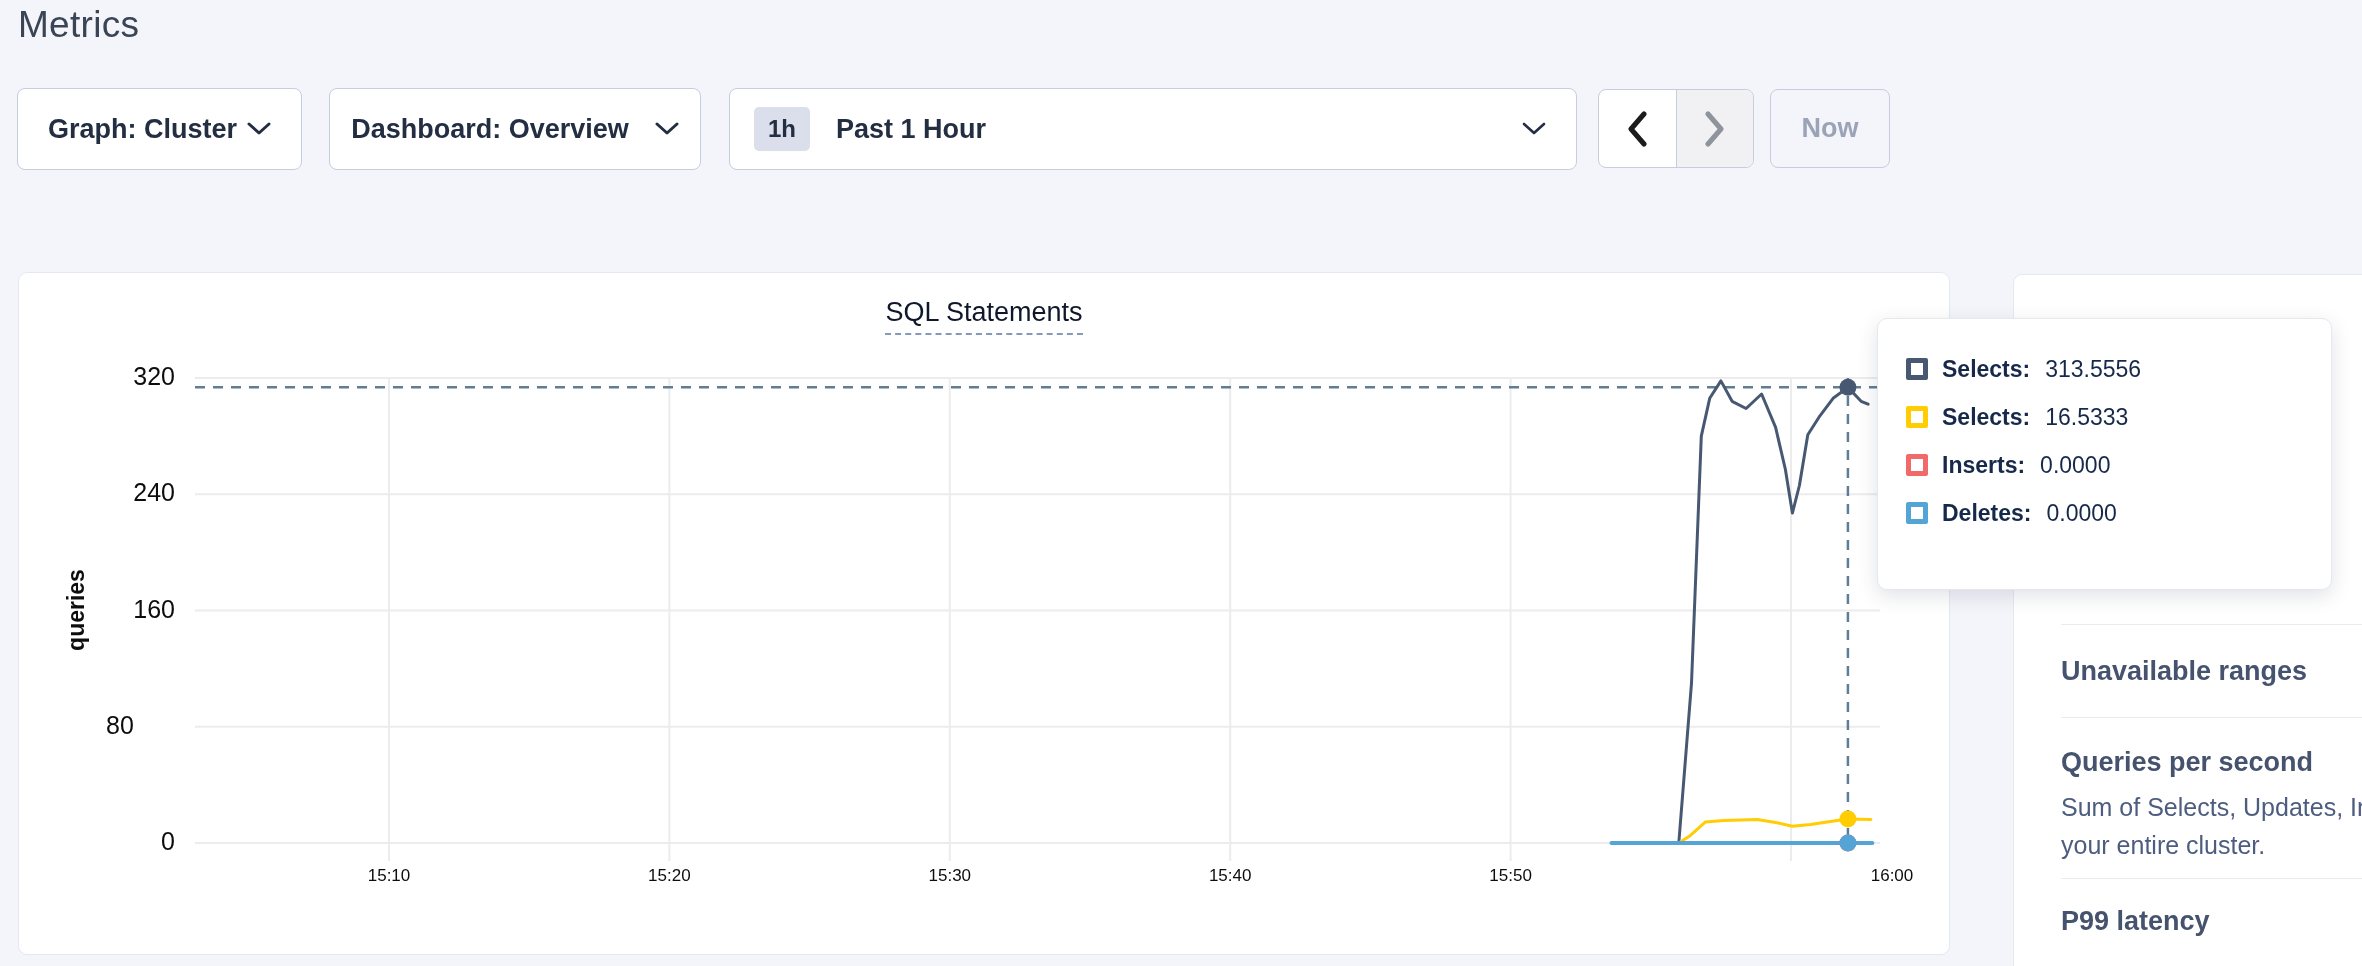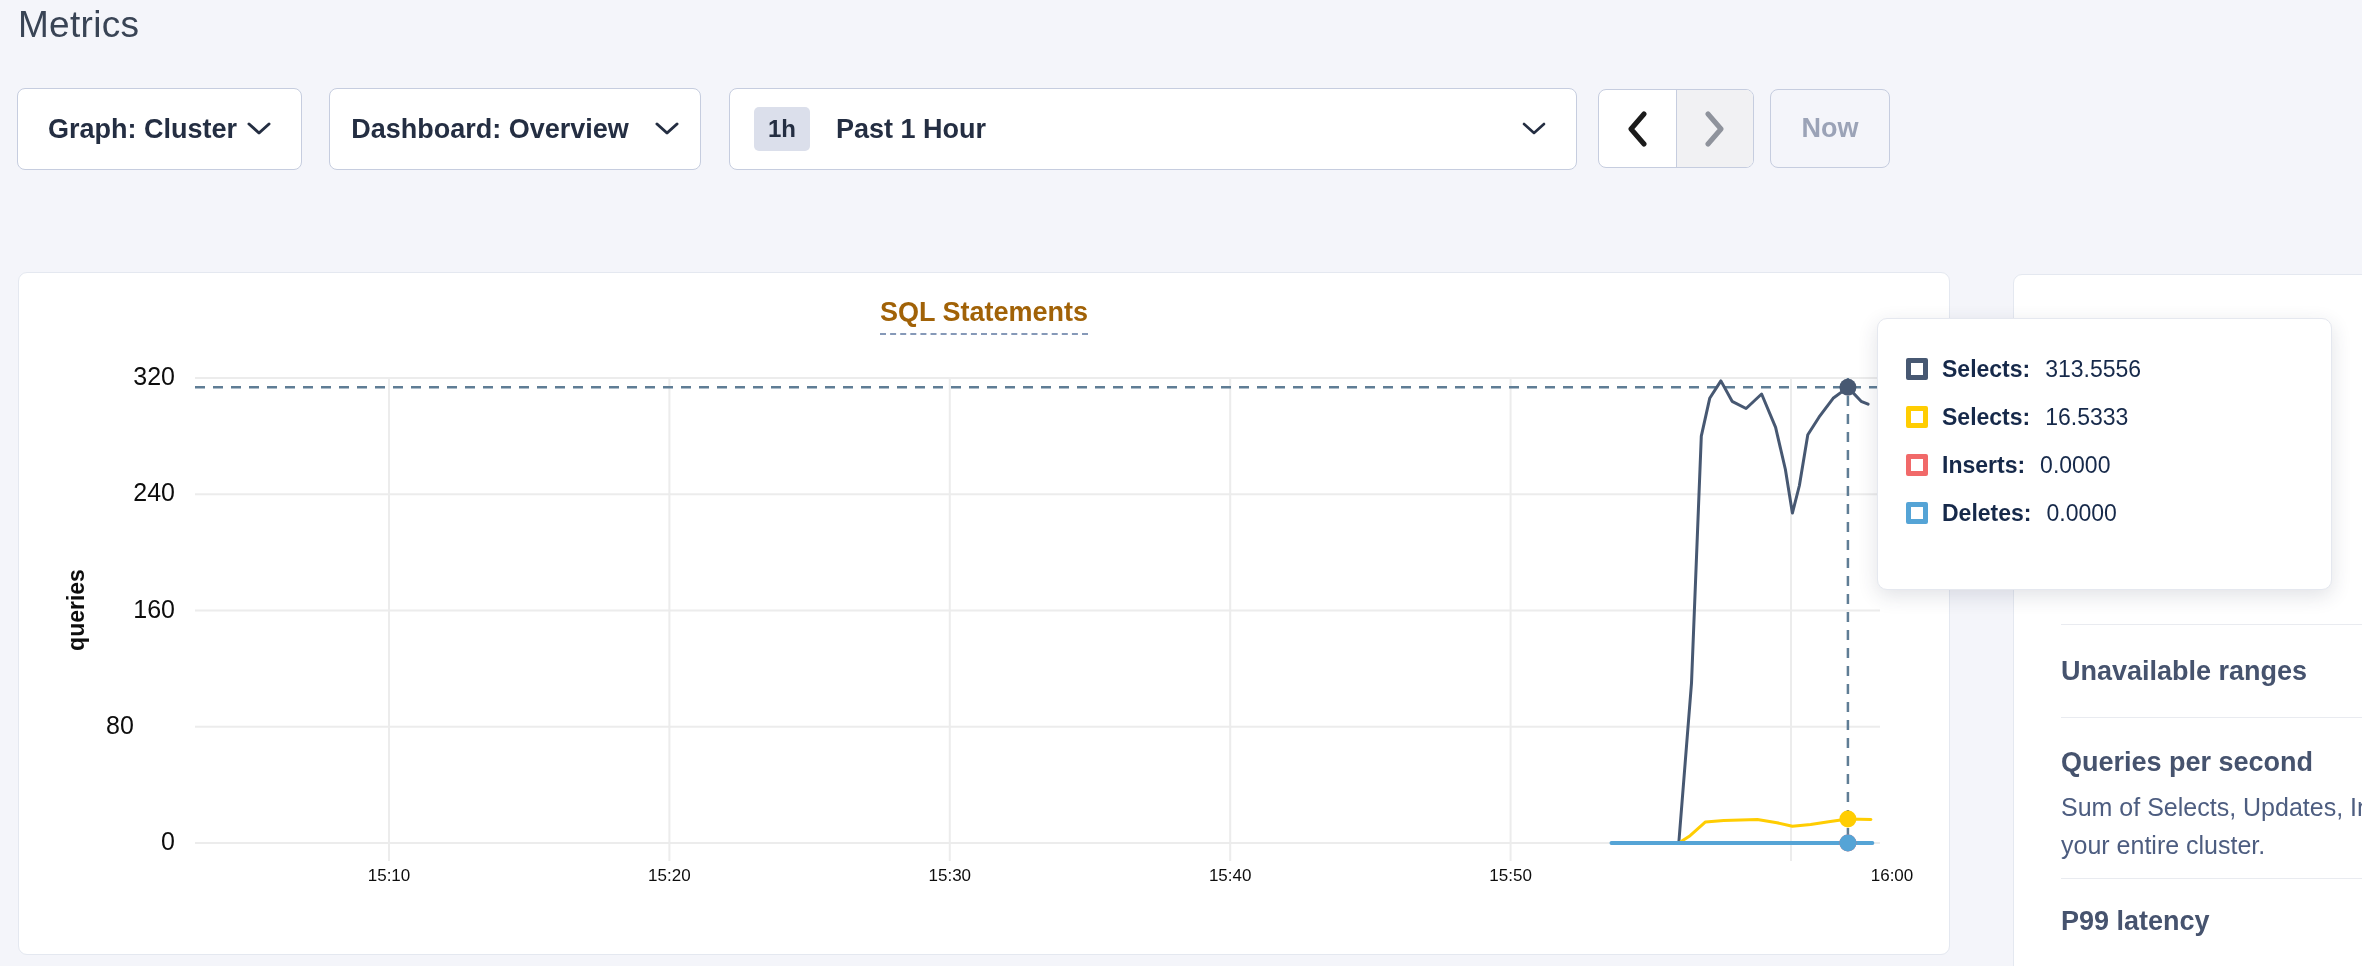--- a/index.html
+++ b/index.html
@@ -53,21 +53,21 @@
   }
   .side-card {
     position:absolute; left:2013px; top:274px; width:470px; height:726px;
     background:#fff; border:1.5px solid #e4e8f0; border-radius:9px; z-index:1;
   }
   .chart-title-wrap {
     position:absolute; left:18px; top:297px; width:1932px;
     text-align:center; z-index:2;
   }
   .chart-title {
-    display:inline-block; font-size:27px; font-weight:700; color:#a16207;
+    display:inline-block; font-size:27px; font-weight:400; color:#0f172a;
     border-bottom:2px dashed #8699b8; padding-bottom:5px; cursor:default;
   }
   
   #chart-svg { position:absolute; left:0; top:0; z-index:2; pointer-events:none; }
   #tick-labels { position:absolute; left:0; top:0; width:2362px; height:966px; z-index:2; pointer-events:none; }
   .ytick { position:absolute; width:110px; text-align:right; font-size:25px; color:#0d0d0d; }
   .xtick { position:absolute; width:140px; text-align:center; font-size:17px; color:#0d0d0d; }
   .ylabel {
     position:absolute; left:76px; top:610px; z-index:2;
     transform:translate(-50%,-50%) rotate(-90deg);

